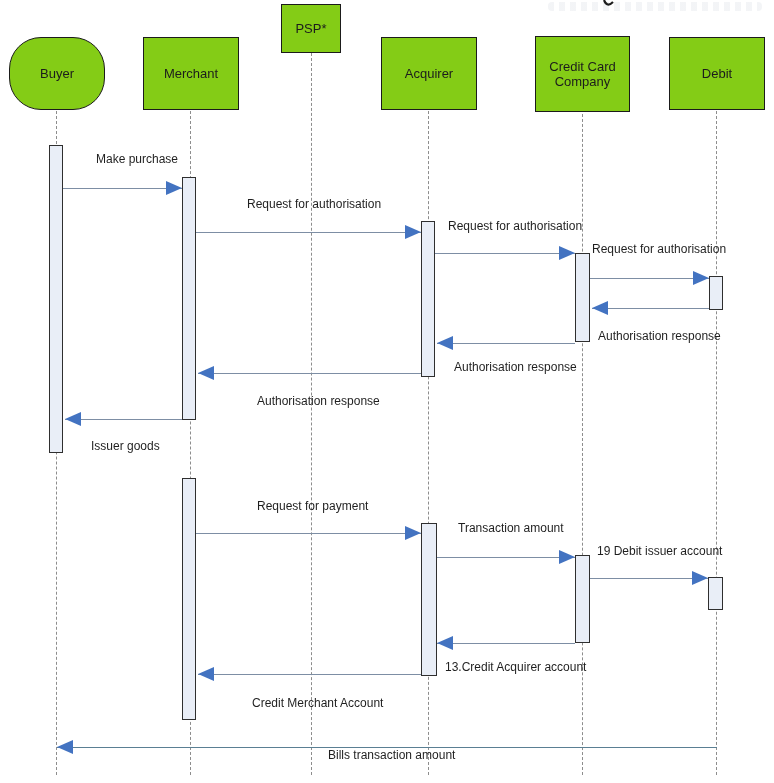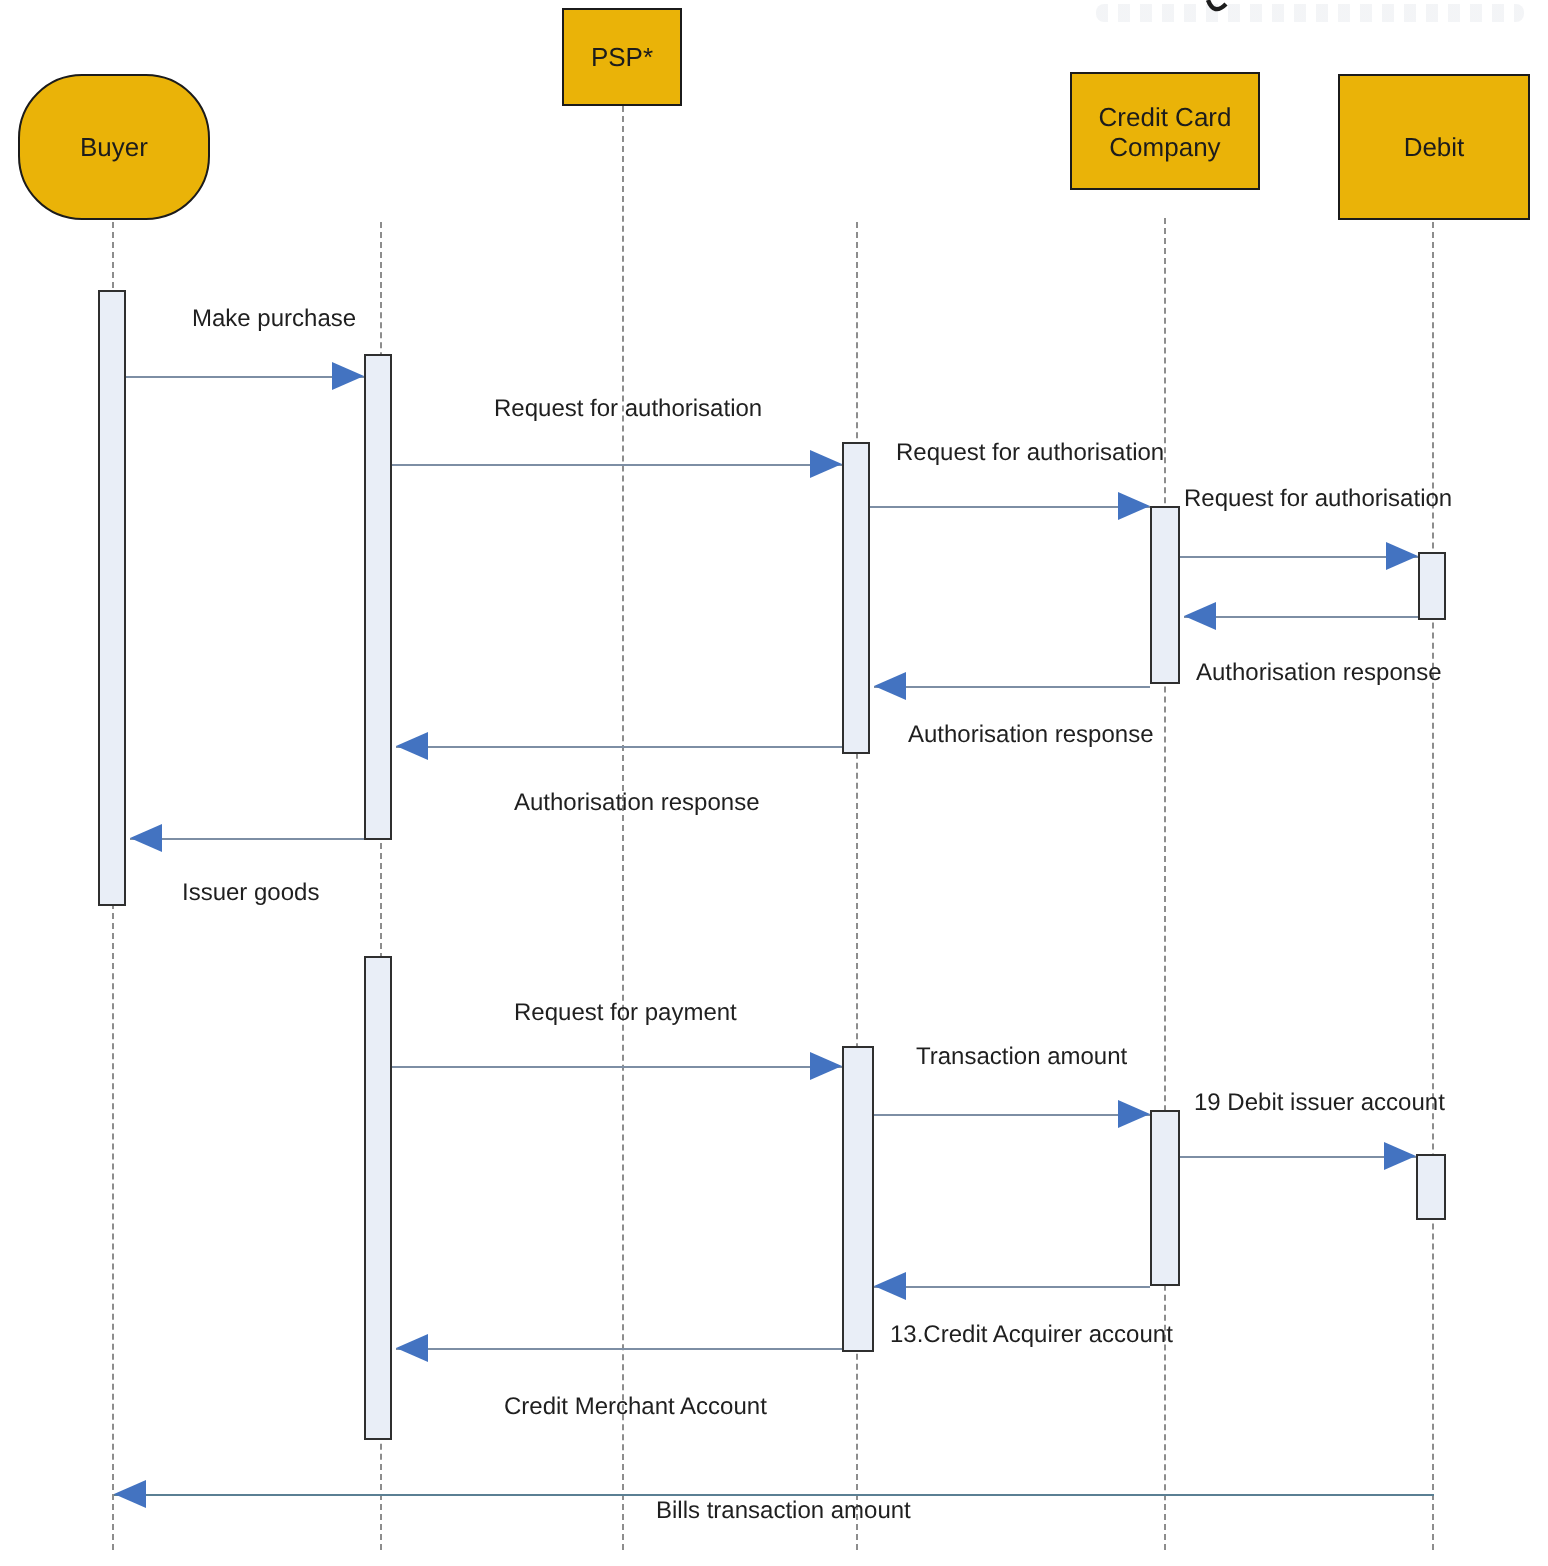--- a/index.html
+++ b/index.html
@@ -1,21 +1,21 @@
 <!DOCTYPE html>
 <html><head>
 <meta charset="utf-8">
 <style>
   html,body{margin:0;padding:0;background:#ffffff;}
   .diagram{
     position:relative;width:774px;height:783px;background:#ffffff;overflow:hidden;
     font-family:"Liberation Sans",sans-serif;color:#1c1c1c;
   }
   .actor-box{
-    position:absolute;background:#eab308;border:1px solid #1b1b1b;
+    position:absolute;background:#84cc16;border:1px solid #1b1b1b;
     display:flex;align-items:center;justify-content:center;text-align:center;
     font-size:13px;line-height:15px;color:#1c1c1c;box-sizing:border-box;
   }
   .lifeline{position:absolute;width:0;border-left:1px dashed #8d8d8d;}
   .activation{
     position:absolute;background:#e9eef7;border:1px solid #2f2f2f;box-sizing:border-box;
   }
   .msg-line{position:absolute;height:1px;background:#7d8ea4;}
   .msg-line.long{background:#5a7f93;}
   .arrow-head{position:absolute;width:0;height:0;border-top:7px solid transparent;border-bottom:7px solid transparent;}
@@ -41,24 +41,30 @@
   <div class="lifeline" style="left:56px;top:111px;height:664px;"></div>
   <div class="lifeline" style="left:190px;top:111px;height:664px;"></div>
   <div class="lifeline" style="left:311px;top:53px;height:722px;"></div>
   <div class="lifeline" style="left:428px;top:111px;height:664px;"></div>
   <div class="lifeline" style="left:582px;top:109px;height:666px;"></div>
   <div class="lifeline" style="left:716px;top:111px;height:664px;"></div>
 
   <div class="actor-box" style="left:9px;top:37px;width:96px;height:73px;border-radius:32px;">
     <span>Buyer</span>
   </div>
+  <div class="actor-box" style="left:143px;top:37px;width:96px;height:73px;">
+    <span>Merchant</span>
+  </div>
   <div class="actor-box" style="left:281px;top:4px;width:60px;height:49px;">
     <span>PSP*</span>
   </div>
-  <div class="actor-box" style="left:535px;top:36px;width:95px;height:59px;padding:0 10px;">
+  <div class="actor-box" style="left:381px;top:37px;width:96px;height:73px;">
+    <span>Acquirer</span>
+  </div>
+  <div class="actor-box" style="left:535px;top:36px;width:95px;height:76px;padding:0 10px;">
     <span>Credit Card Company</span>
   </div>
   <div class="actor-box" style="left:669px;top:37px;width:96px;height:73px;">
     <span>Debit</span>
   </div>
 
   <div class="activation" style="left:49px;top:145px;width:14px;height:308px;"></div>
   <div class="activation" style="left:182px;top:177px;width:14px;height:243px;"></div>
   <div class="activation" style="left:421px;top:221px;width:14px;height:156px;"></div>
   <div class="activation" style="left:575px;top:253px;width:15px;height:89px;"></div>

